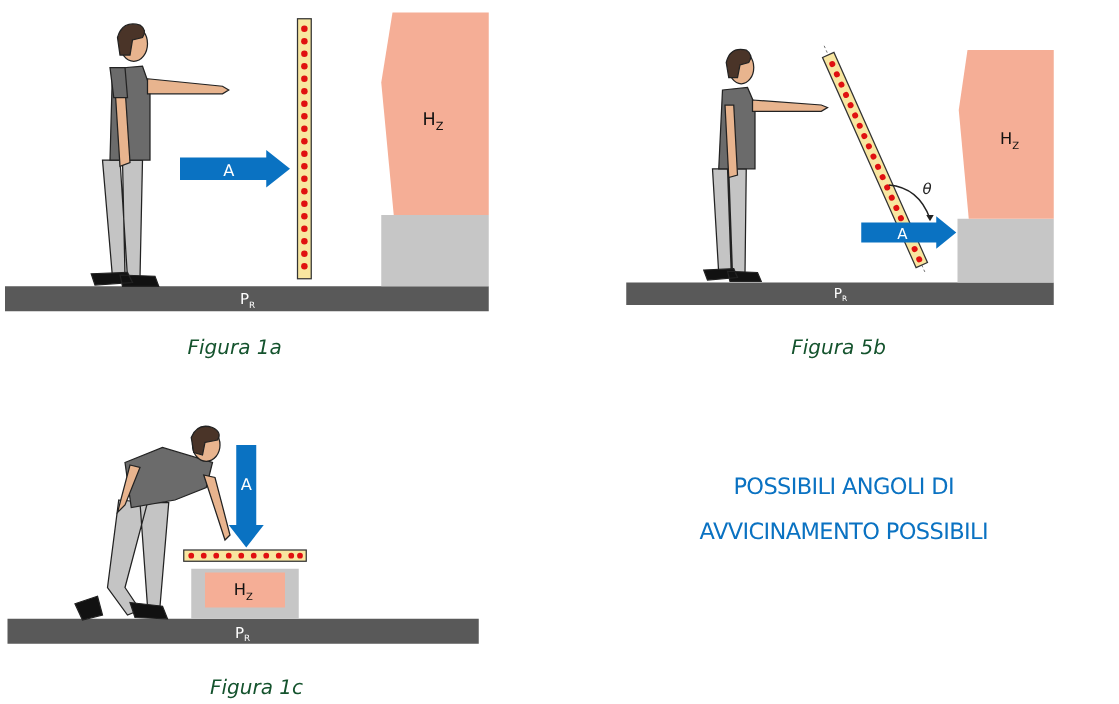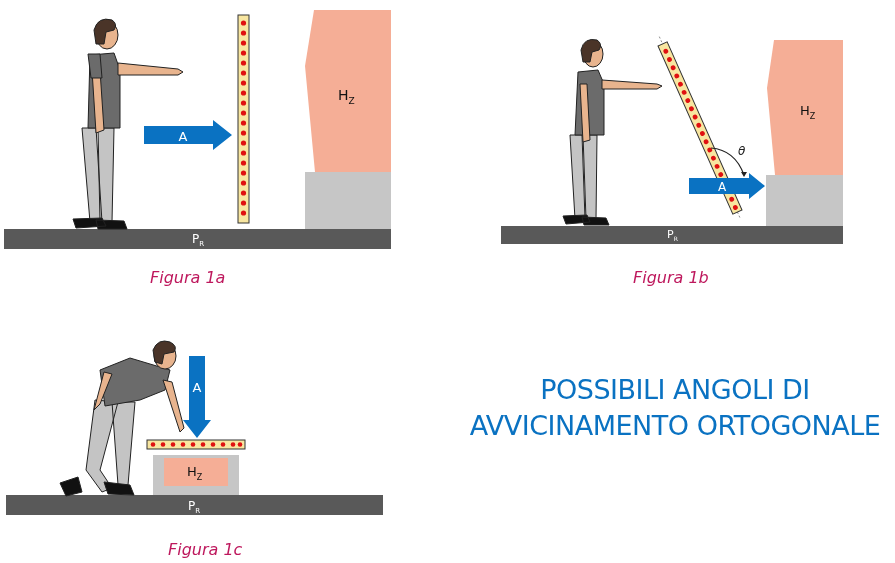--- a/index.html
+++ b/index.html
@@ -1,20 +1,20 @@
 <!DOCTYPE html>
 <html><head>
 <meta charset="utf-8">
 <style>
   html, body { margin: 0; padding: 0; background: #ffffff; }
   body { width: 895px; height: 563px; position: relative; overflow: hidden; font-family: "DejaVu Sans", sans-serif; }
   .fig { position: absolute; }
   svg { position: absolute; left: 0; top: 0; overflow: visible; }
-  .caption { position: absolute; font-family: "DejaVu Sans", sans-serif; font-style: italic; font-size: 16px; color: #be185d; white-space: nowrap; }
-  .title { position: absolute; left: 455px; top: 372px; width: 440px; text-align: center; color: #0a72c2; font-family: "DejaVu Sans", sans-serif; font-size: 27px; line-height: 36px; letter-spacing: -0.5px; }
+  .caption { position: absolute; font-family: "DejaVu Sans", sans-serif; font-style: italic; font-size: 16px; color: #14532d; white-space: nowrap; }
+  .title { position: absolute; left: 455px; top: 372px; width: 440px; text-align: center; color: #0a72c2; font-family: "DejaVu Sans", sans-serif; font-size: 18px; line-height: 36px; letter-spacing: -0.5px; }
   .lbl { font-family: "DejaVu Sans", sans-serif; }
 </style>
 </head>
 <body>
 
 <div class="fig" style="left:0;top:0;width:400px;height:260px;">
   <svg width="400" height="260">
 
     <rect x="4" y="229" width="387" height="20" fill="#595959"></rect>
 
@@ -109,21 +109,21 @@
       <path d="M602,80 L657,84 L662,86 L657,89 L602,89 Z" fill="#e8b48e"></path>
       <path d="M580,84 L587,84 L590,140 L583,142 Z" fill="#e8b48e"></path>
       <ellipse cx="593" cy="54" rx="10" ry="13" fill="#e8b48e"></ellipse>
       <path d="M581,50 Q584,37 597,40 Q603,44 599,50 L592,52 L590,62 L583,62 Z" fill="#4a3428"></path>
     </g>
     <text class="lbl" x="722" y="191" fill="#ffffff" font-size="12" text-anchor="middle">A</text>
     <text class="lbl" x="738" y="155" fill="#222" font-size="12" font-style="italic">θ</text>
     <text class="lbl" x="800" y="115" fill="#111" font-size="13"><tspan>H</tspan><tspan dy="4" font-size="8">Z</tspan></text>
     <text class="lbl" x="667" y="238" fill="#ffffff" font-size="11"><tspan>P</tspan><tspan dy="3" font-size="6">R</tspan></text>
   </svg>
-  <div class="caption" style="left:633px;top:268px;">Figura 1b</div>
+  <div class="caption" style="left:633px;top:268px;">Figura 5b</div>
 </div>
 
 <div class="fig" style="left:0;top:330px;width:400px;height:233px;">
   <svg width="400" height="233">
     <rect x="6" y="165" width="377" height="20" fill="#595959"></rect>
     <rect x="153" y="125" width="86" height="40" fill="#c6c6c6"></rect>
     <rect x="164" y="128" width="64" height="28" fill="#f5ae96"></rect>
     <rect x="147" y="110" width="98" height="9" fill="#f8e6a0" stroke="#333" stroke-width="1"></rect>
     <g fill="#e01010">
       <circle cx="153" cy="114.5" r="2.3"></circle>
@@ -149,14 +149,14 @@
     </g>
     <text class="lbl" x="197" y="62" fill="#ffffff" font-size="13" text-anchor="middle">A</text>
     <text class="lbl" x="187" y="146" fill="#111" font-size="13"><tspan>H</tspan><tspan dy="4" font-size="8">Z</tspan></text>
     <text class="lbl" x="188" y="180" fill="#ffffff" font-size="12"><tspan>P</tspan><tspan dy="3" font-size="7">R</tspan></text>
   </svg>
   <div class="caption" style="left:168px;top:210px;">Figura 1c</div>
 </div>
 
 <div class="title">
   <div>POSSIBILI ANGOLI DI</div>
-  <div>AVVICINAMENTO ORTOGONALE</div>
+  <div>AVVICINAMENTO POSSIBILI</div>
 </div>
 
 </body></html>

